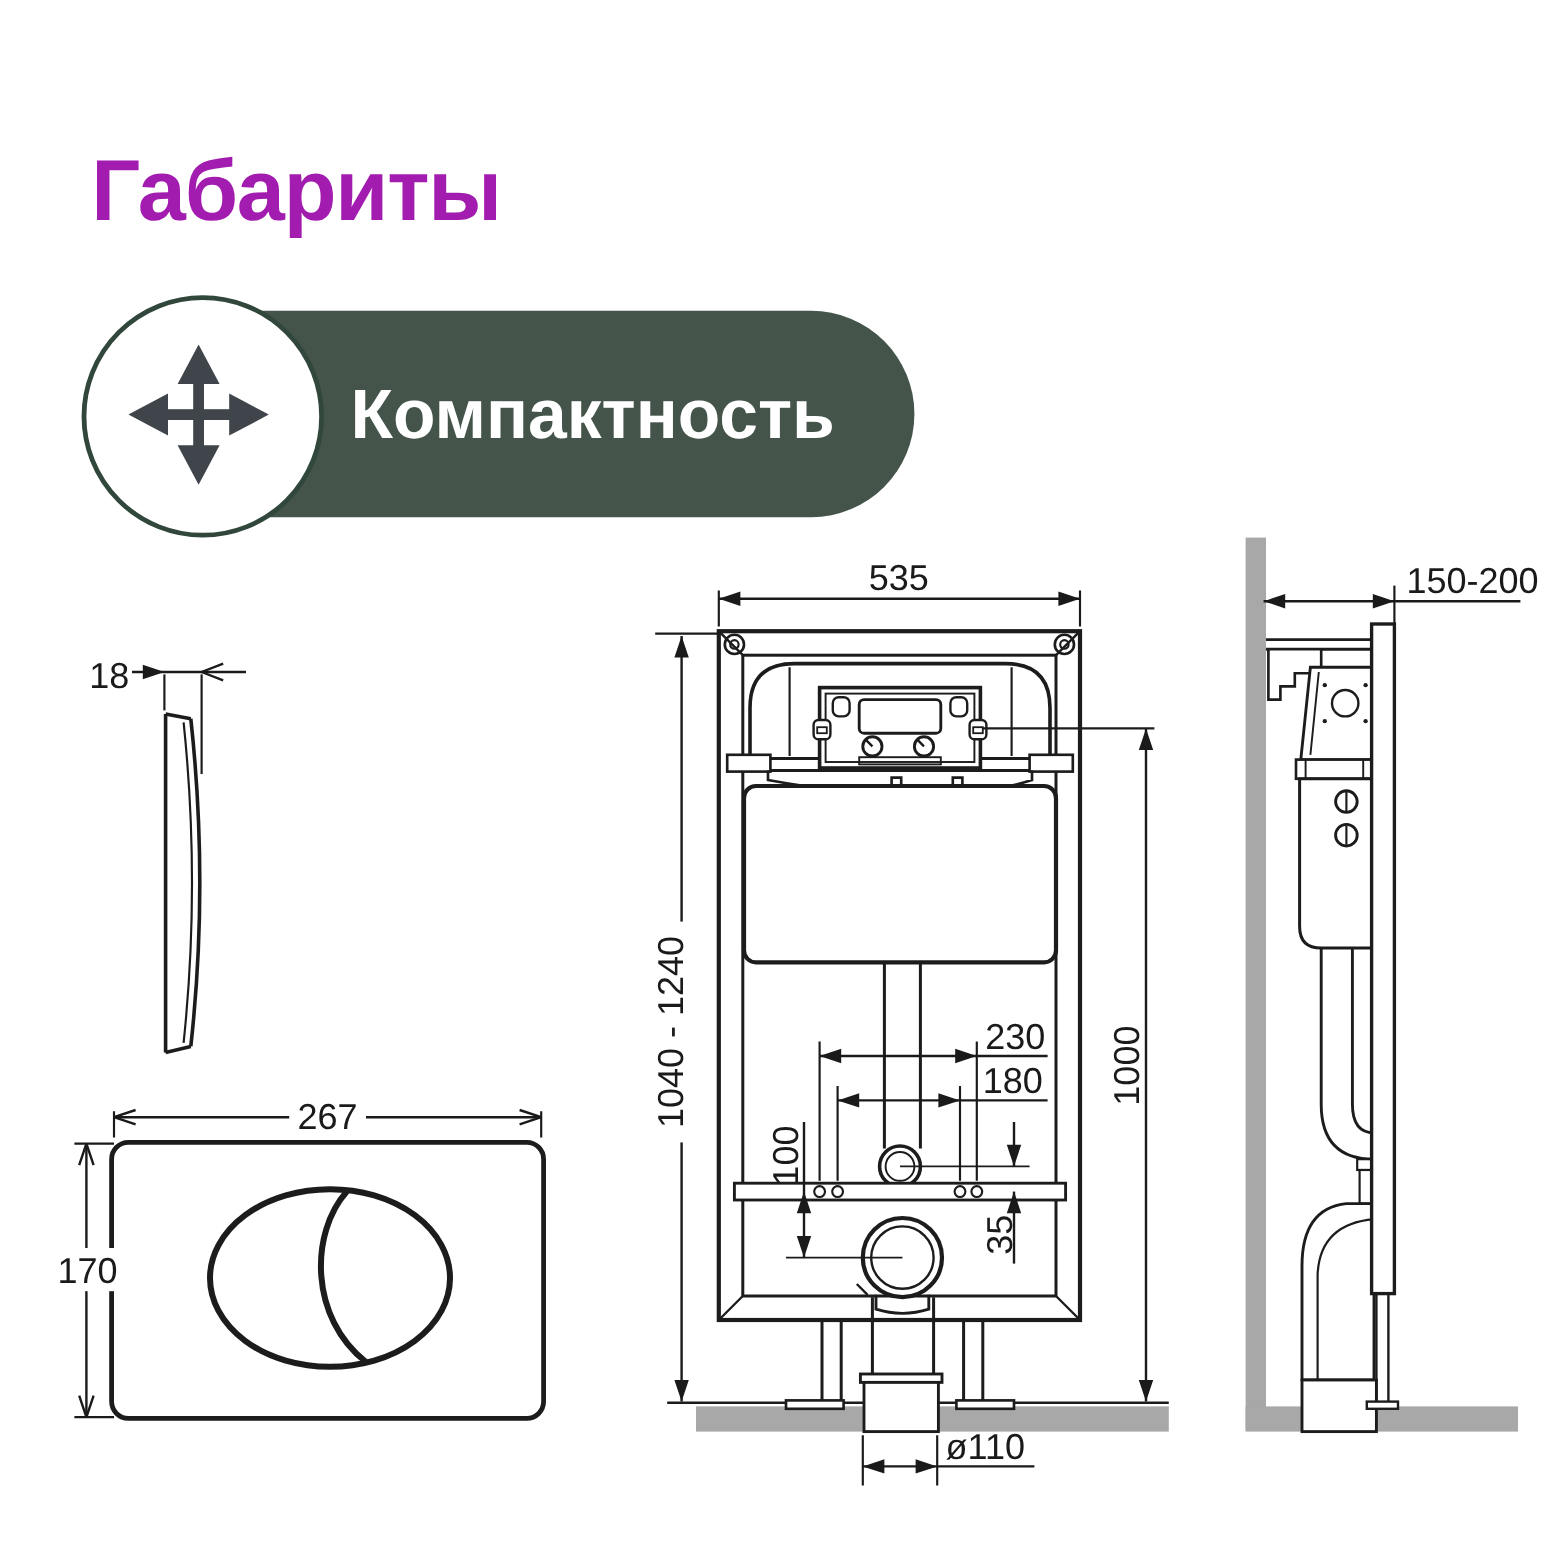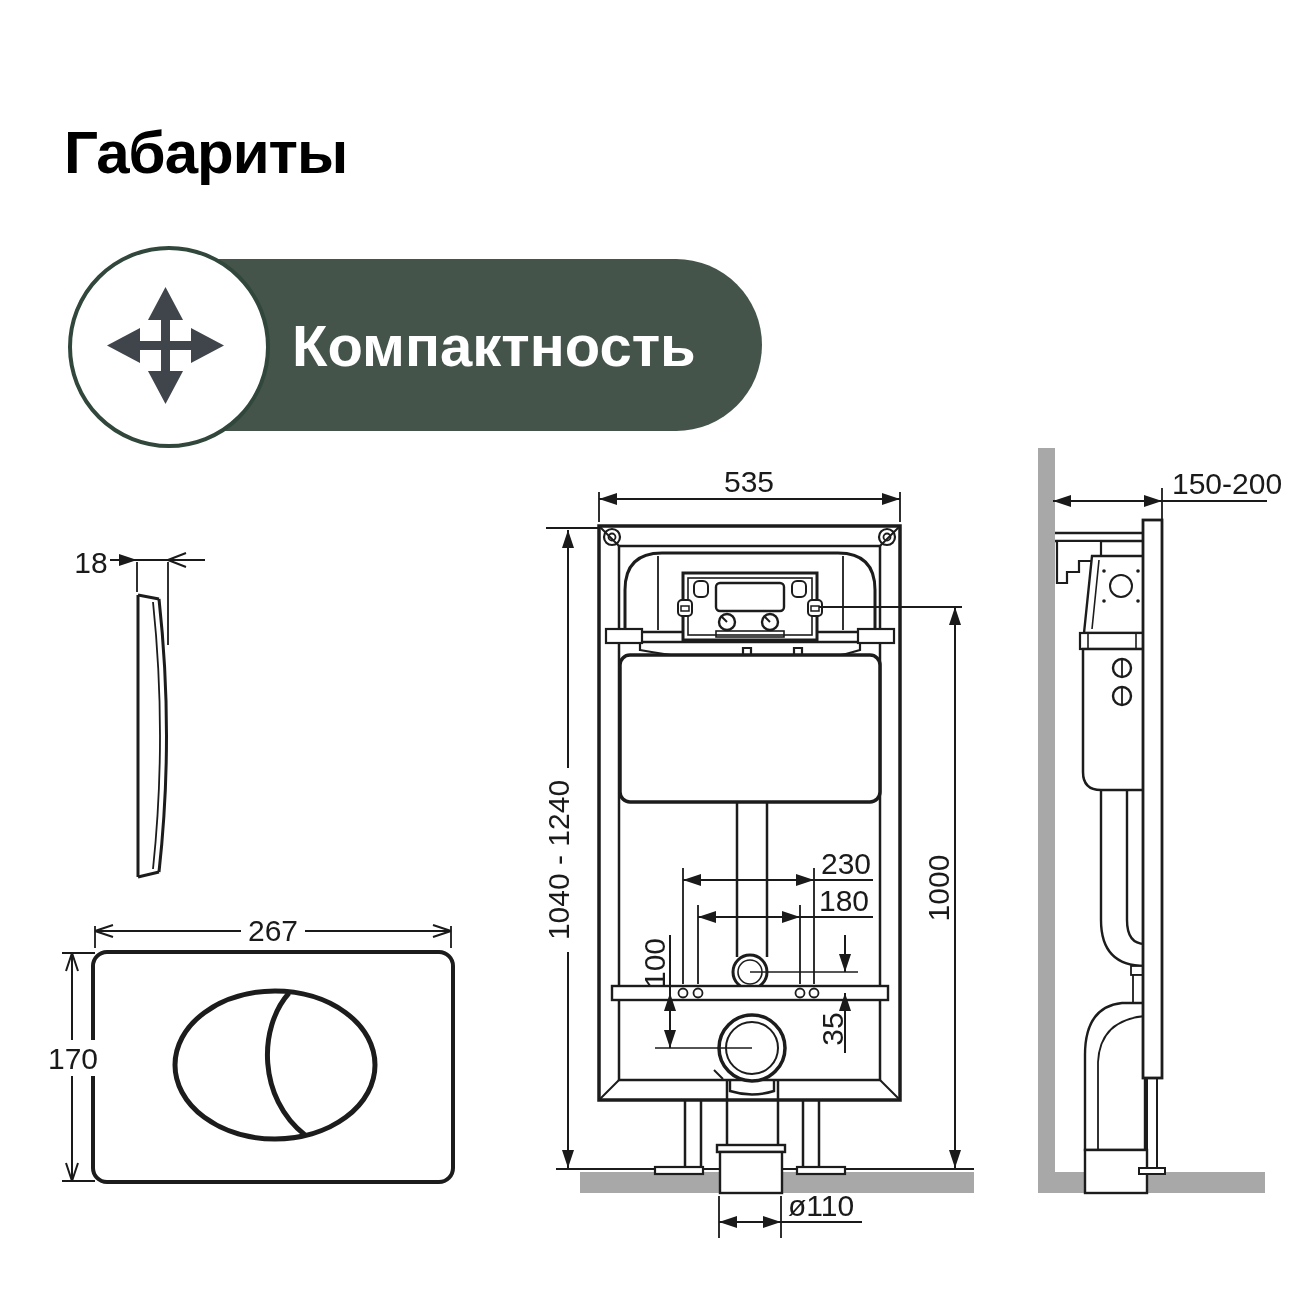--- a/index.html
+++ b/index.html
@@ -1,22 +1,22 @@
 <!DOCTYPE html>
 <html><head>
 <meta charset="utf-8">
 <style>
   html,body{margin:0;padding:0;}
   body{
     width:1300px;height:1300px;position:relative;background:#ffffff;
     font-family:"Liberation Sans", sans-serif;overflow:hidden;
   }
   .page-title{
-    position:absolute;left:64px;top:118px;margin:0;
-    font-size:60px;font-weight:700;color:#000000;letter-spacing:-1px;
+    position:absolute;left:76px;top:118px;margin:0;
+    font-size:72px;font-weight:700;color:#a21caf;letter-spacing:-1px;
   }
   .badge{position:absolute;left:0;top:0;width:1300px;height:470px;padding-left:40px;}
   .badge-pill{
     position:absolute;left:168px;top:259px;width:594px;height:172px;
     background:#44544a;border-radius:0 86px 86px 0;
   }
   .badge-circle{
     position:absolute;left:68px;top:246px;width:202px;height:202px;
     background:#ffffff;border:4px solid #31473c;border-radius:50%;
     box-sizing:border-box;

